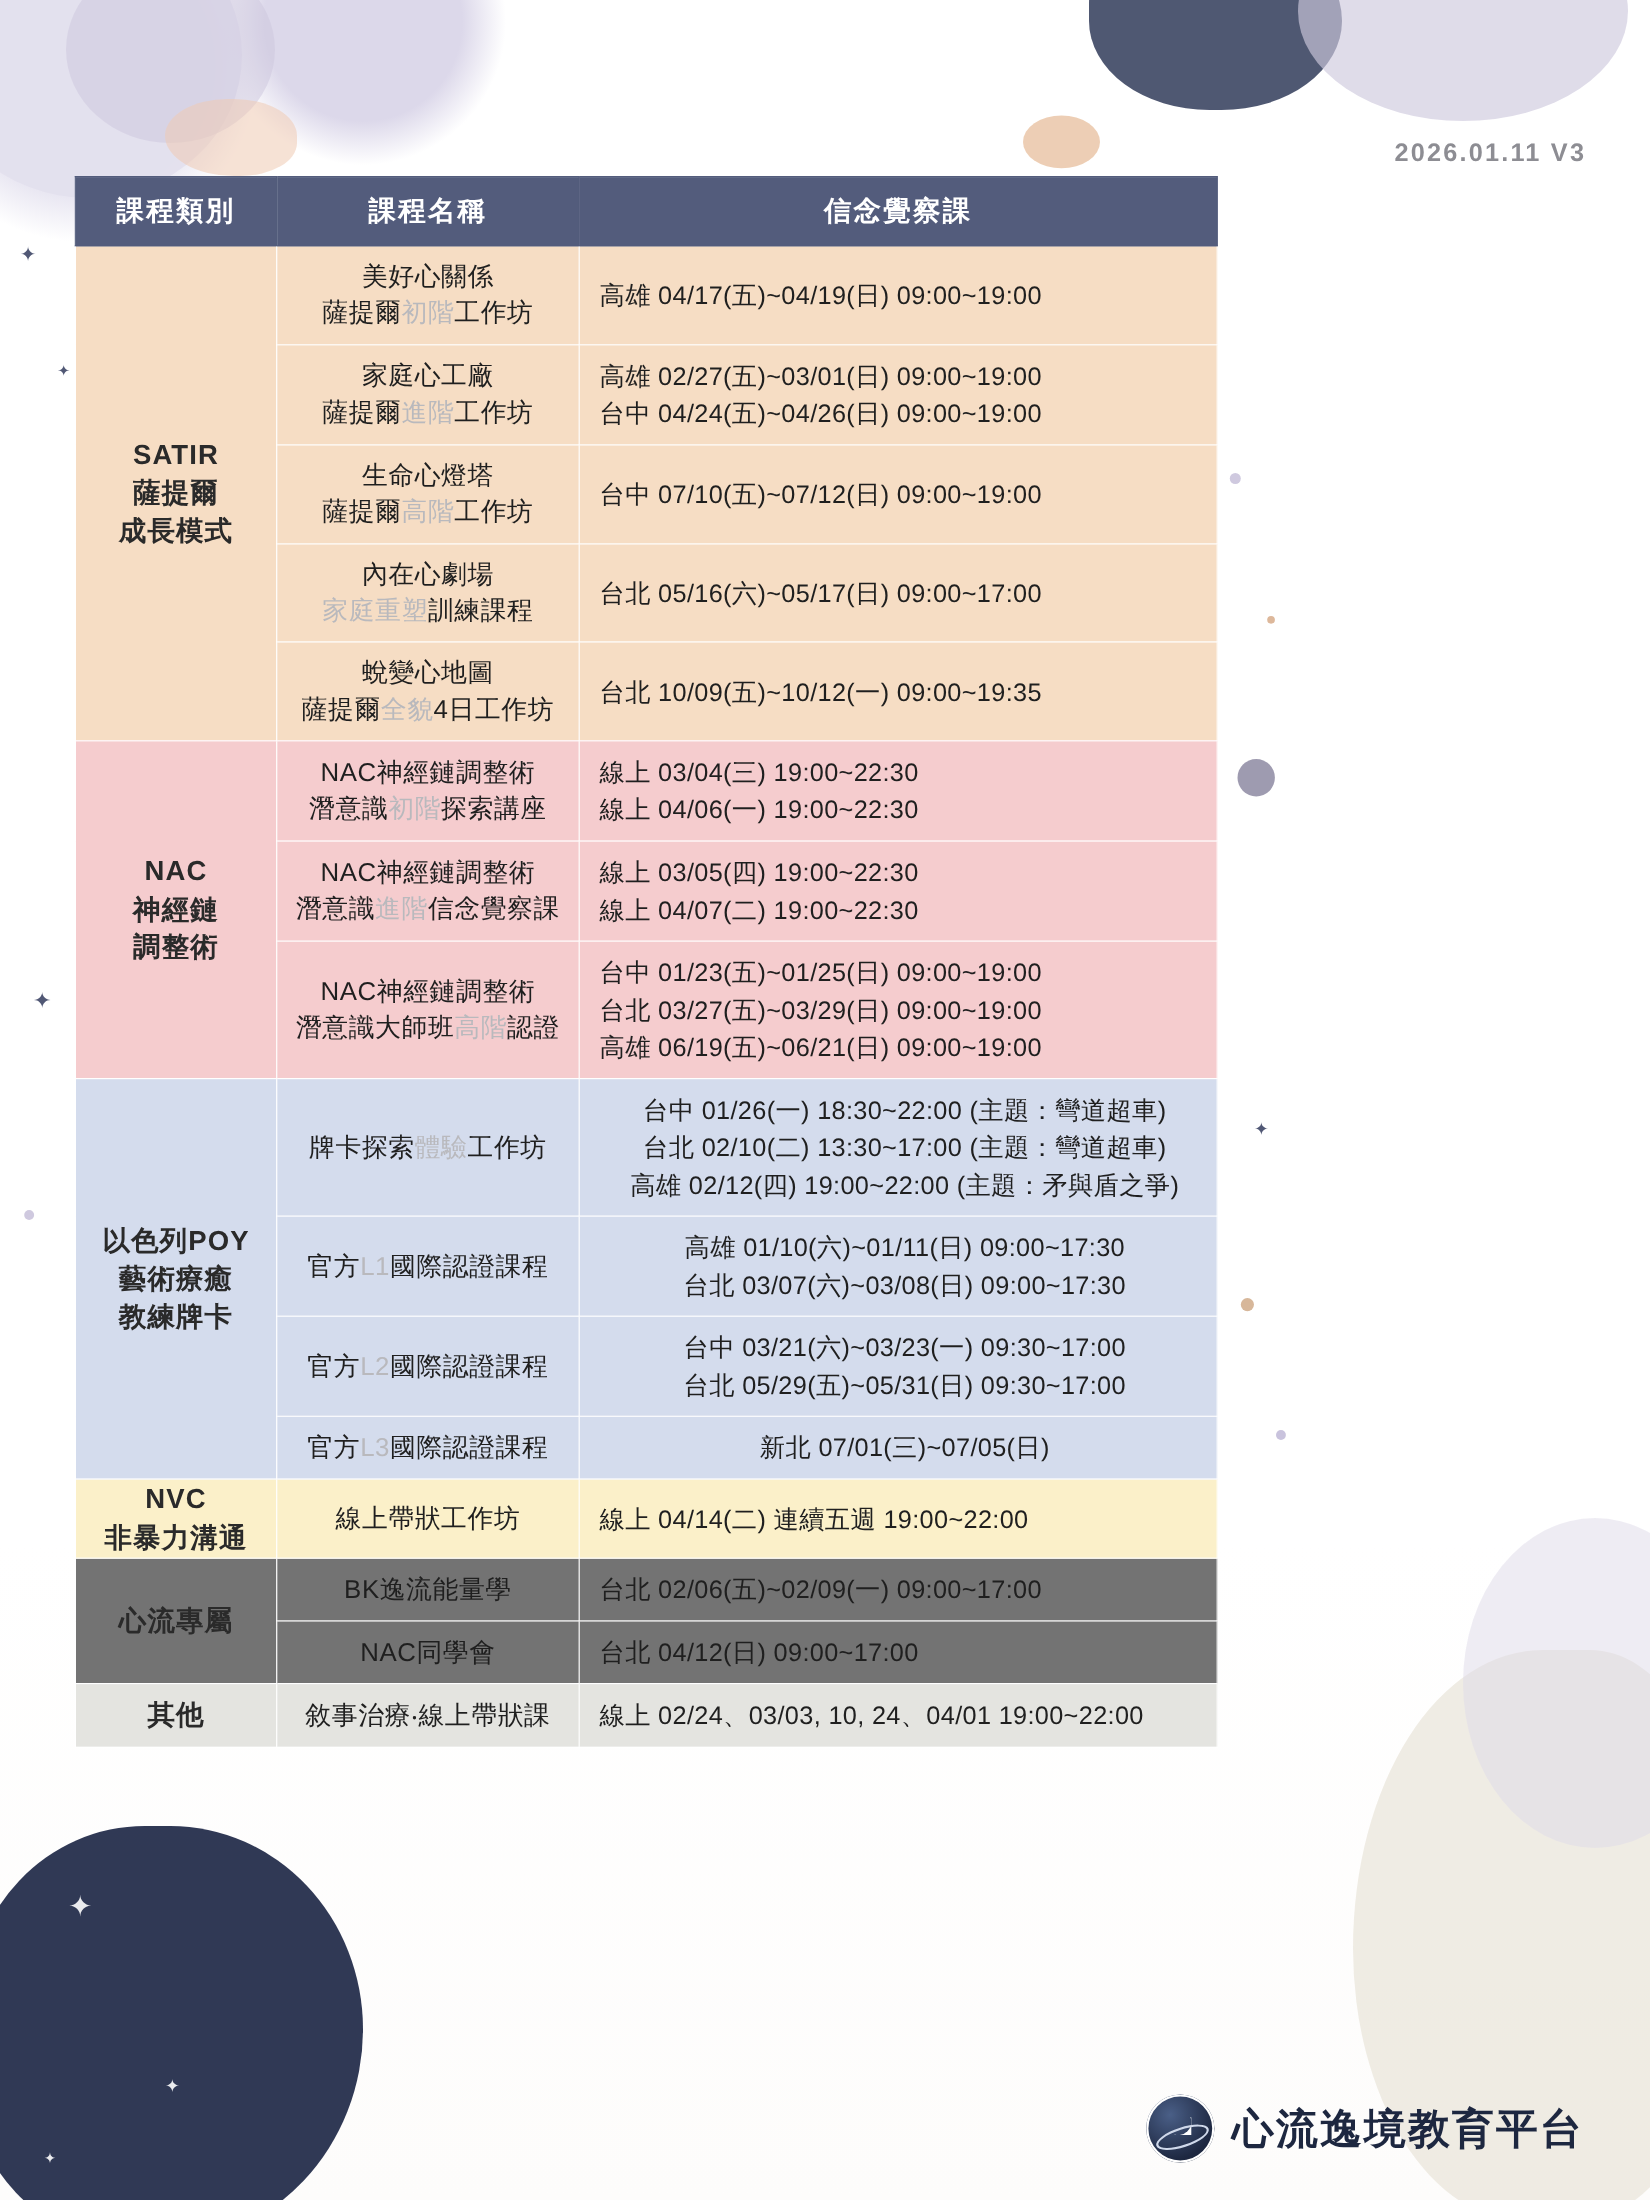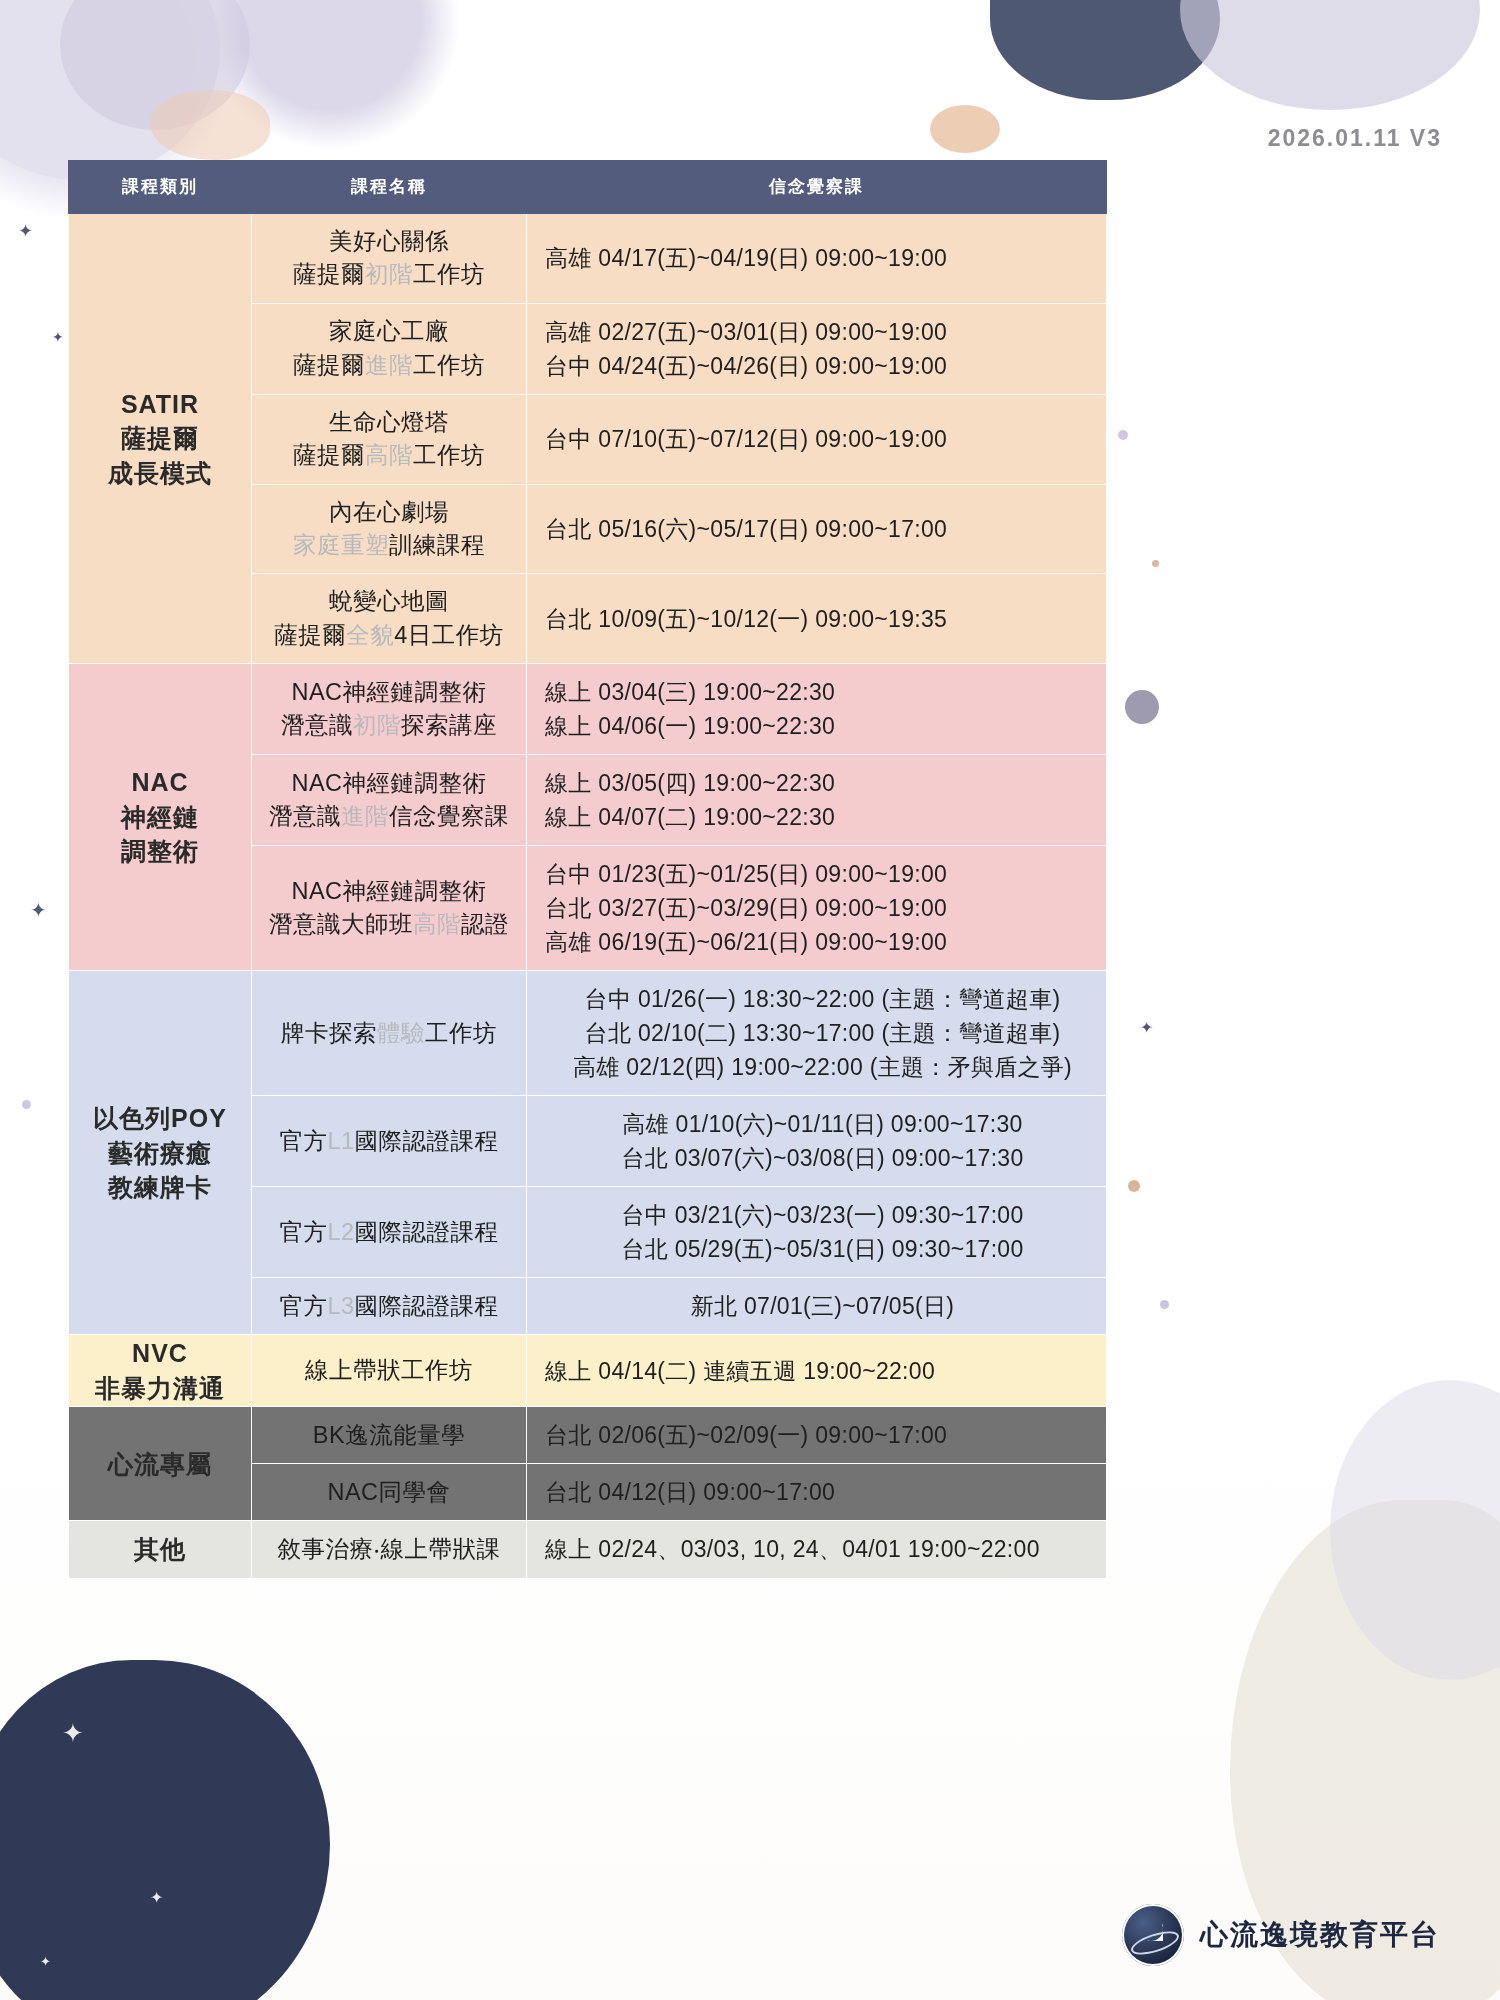--- a/index.html
+++ b/index.html
@@ -91,21 +91,21 @@
     border-collapse: collapse;
     table-layout: fixed;
   }
   table.schedule col.c1 { width: 183px; }
   table.schedule col.c2 { width: 275px; }
   table.schedule col.c3 { width: 580px; }
 
   table.schedule th {
     background: #535c7c;
     color: #ffffff;
-    font-size: 17px;
+    font-size: 25px;
     font-weight: bold;
     letter-spacing: 2px;
     padding: 14px 0 15px;
     border: 1px solid #535c7c;
   }
   table.schedule td {
     border: 1px solid #ffffff;
     vertical-align: middle;
   }
   .cat {
@@ -170,21 +170,21 @@
   .logo .ring {
     position: absolute;
     left: 8px; top: 30px;
     width: 46px; height: 14px;
     border: 2px solid #cfd8ea;
     border-radius: 50%;
     transform: rotate(-18deg);
   }
   .brand {
     font-family: "Liberation Serif", serif;
-    font-size: 28px;
+    font-size: 38px;
     font-weight: bold;
     color: #1d2740;
     letter-spacing: 2px;
   }
 </style>
 </head>
 <body>
 
 <div class="bg">
   <div class="blob blob-1"></div>

